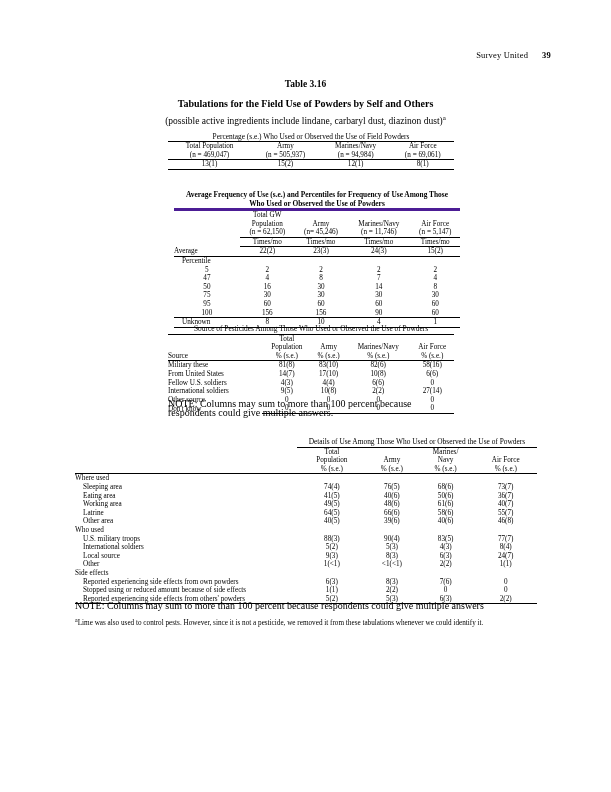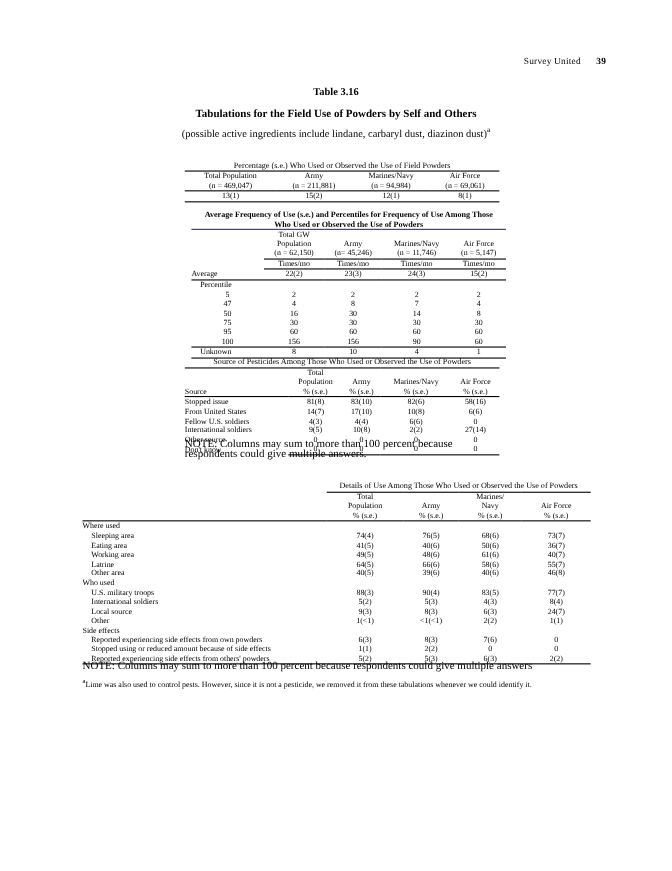--- a/index.html
+++ b/index.html
@@ -75,27 +75,27 @@
     width: 100%;
   }
   table.t td, table.t th {
     padding: 0;
     font-weight: normal;
     line-height: 8.6px;
     vertical-align: bottom;
   }
   .c { text-align: center; }
   .l { text-align: left; }
-  .rule-top   { border-top: 1px solid #4c1d95; }
+  .rule-top   { border-top: 3px solid #4c1d95; }
   .rule-bot   { border-bottom: 1px solid #000; }
   .hdr { font-weight: normal; }
   .indent1 { padding-left: 8px !important; }
 
   
-  #panel-percentage { top: 133px; left: 168px; width: 286px; margin-top: 14px; }
+  #panel-percentage { top: 133px; left: 168px; width: 286px; }
   #panel-percentage td { line-height: 8.4px; }
 
   
   #panel-frequency { top: 190px; left: 174px; width: 286px; }
   #panel-frequency .cap2 {
     font-size: 7.4px; font-weight: bold; text-align: center; line-height: 9px;
   }
 
   
   #panel-source { top: 325px; left: 168px; width: 286px; }
@@ -138,21 +138,21 @@
         <td class="panel-caption rule-bot" colspan="4">Percentage (s.e.) Who Used or Observed the Use of  Field Powders</td>
       </tr>
       <tr>
         <td class="c hdr">Total Population</td>
         <td class="c hdr">Army</td>
         <td class="c hdr">Marines/Navy</td>
         <td class="c hdr">Air Force</td>
       </tr>
       <tr>
         <td class="c rule-bot">(n = 469,047)</td>
-        <td class="c rule-bot">(n = 211,881)</td>
+        <td class="c rule-bot">(n = 505,937)</td>
         <td class="c rule-bot">(n = 94,984)</td>
         <td class="c rule-bot">(n = 69,061)</td>
       </tr>
       <tr>
         <td class="c rule-bot">13(1)</td>
         <td class="c rule-bot">15(2)</td>
         <td class="c rule-bot">12(1)</td>
         <td class="c rule-bot">8(1)</td>
       </tr>
     </tbody>
@@ -280,21 +280,21 @@
         <td class="c">Air Force</td>
       </tr>
       <tr>
         <td class="l rule-bot">Source</td>
         <td class="c rule-bot">% (s.e.)</td>
         <td class="c rule-bot">% (s.e.)</td>
         <td class="c rule-bot">% (s.e.)</td>
         <td class="c rule-bot">% (s.e.)</td>
       </tr>
       <tr>
-        <td class="l">Stopped issue</td>
+        <td class="l">Military these</td>
         <td class="c">81(8)</td>
         <td class="c">83(10)</td>
         <td class="c">82(6)</td>
         <td class="c">58(16)</td>
       </tr>
       <tr>
         <td class="l">From United States</td>
         <td class="c">14(7)</td>
         <td class="c">17(10)</td>
         <td class="c">10(8)</td>

